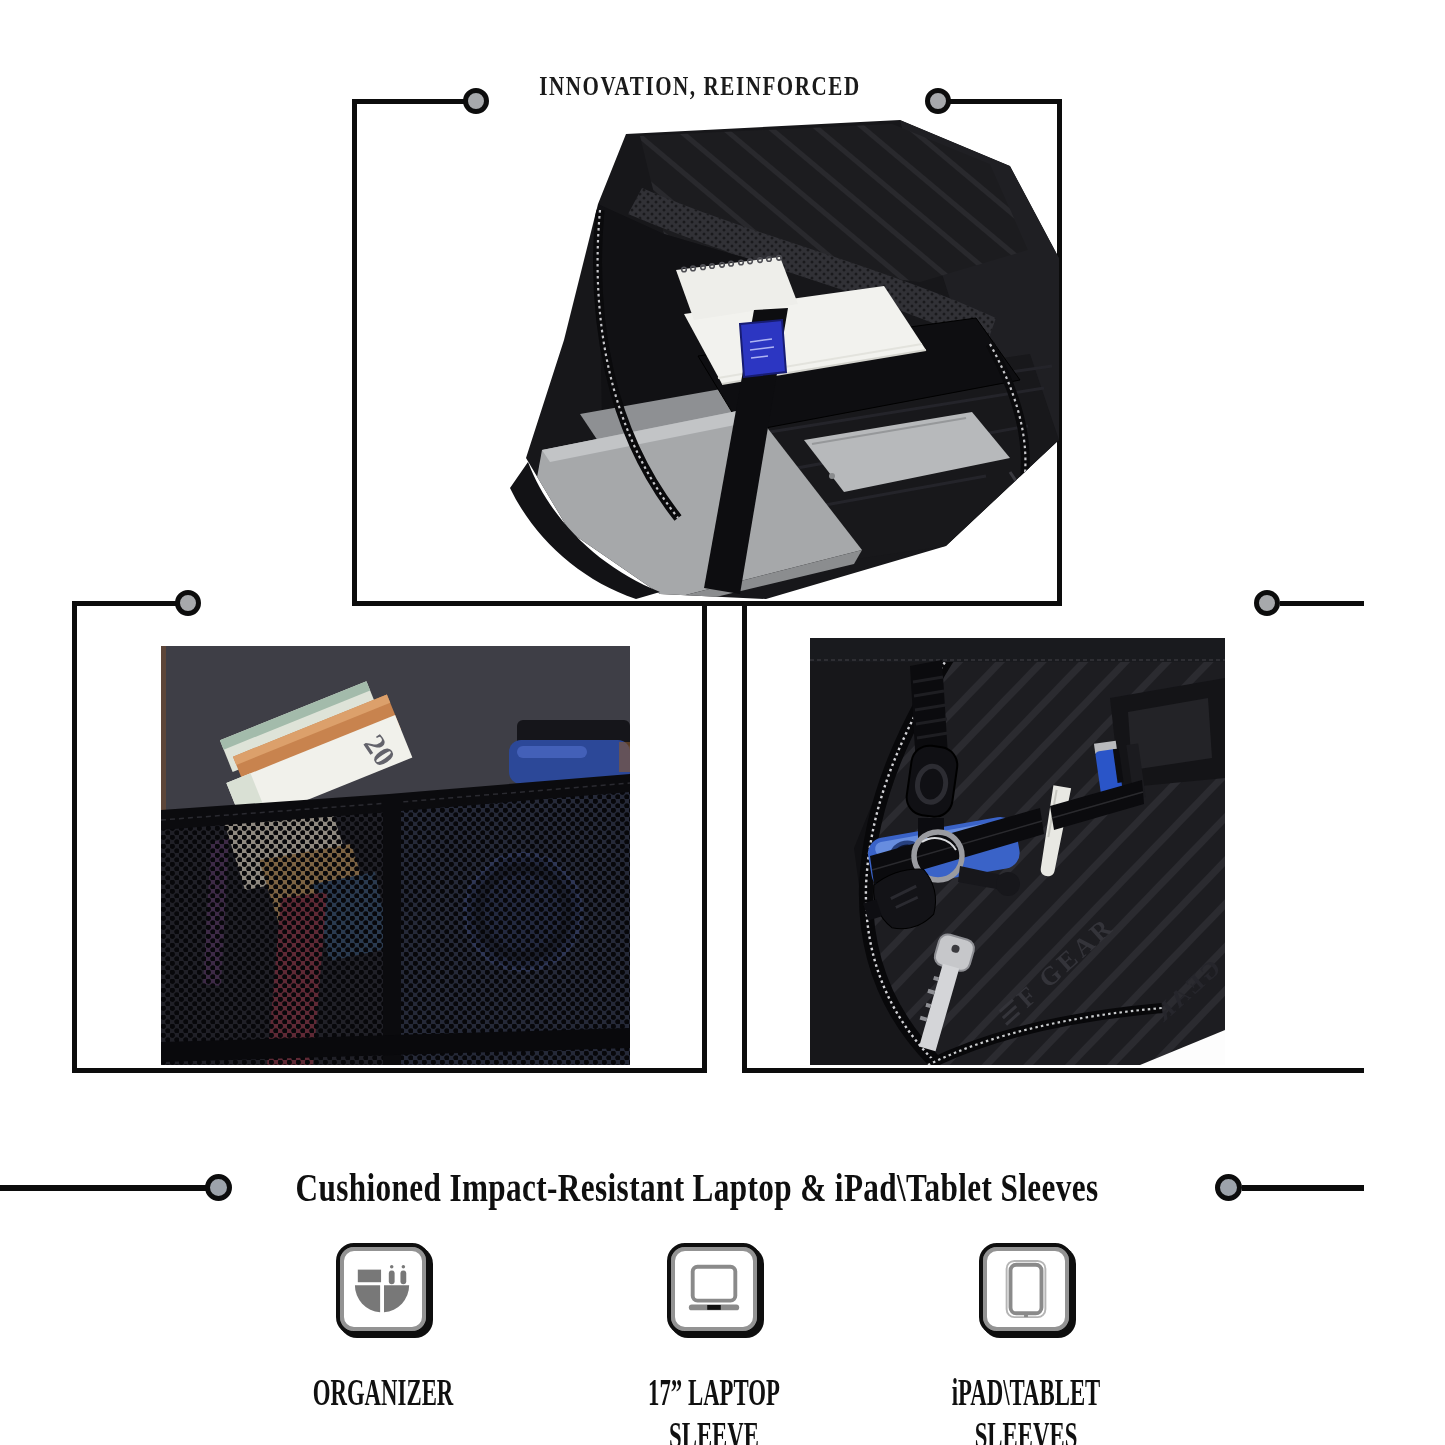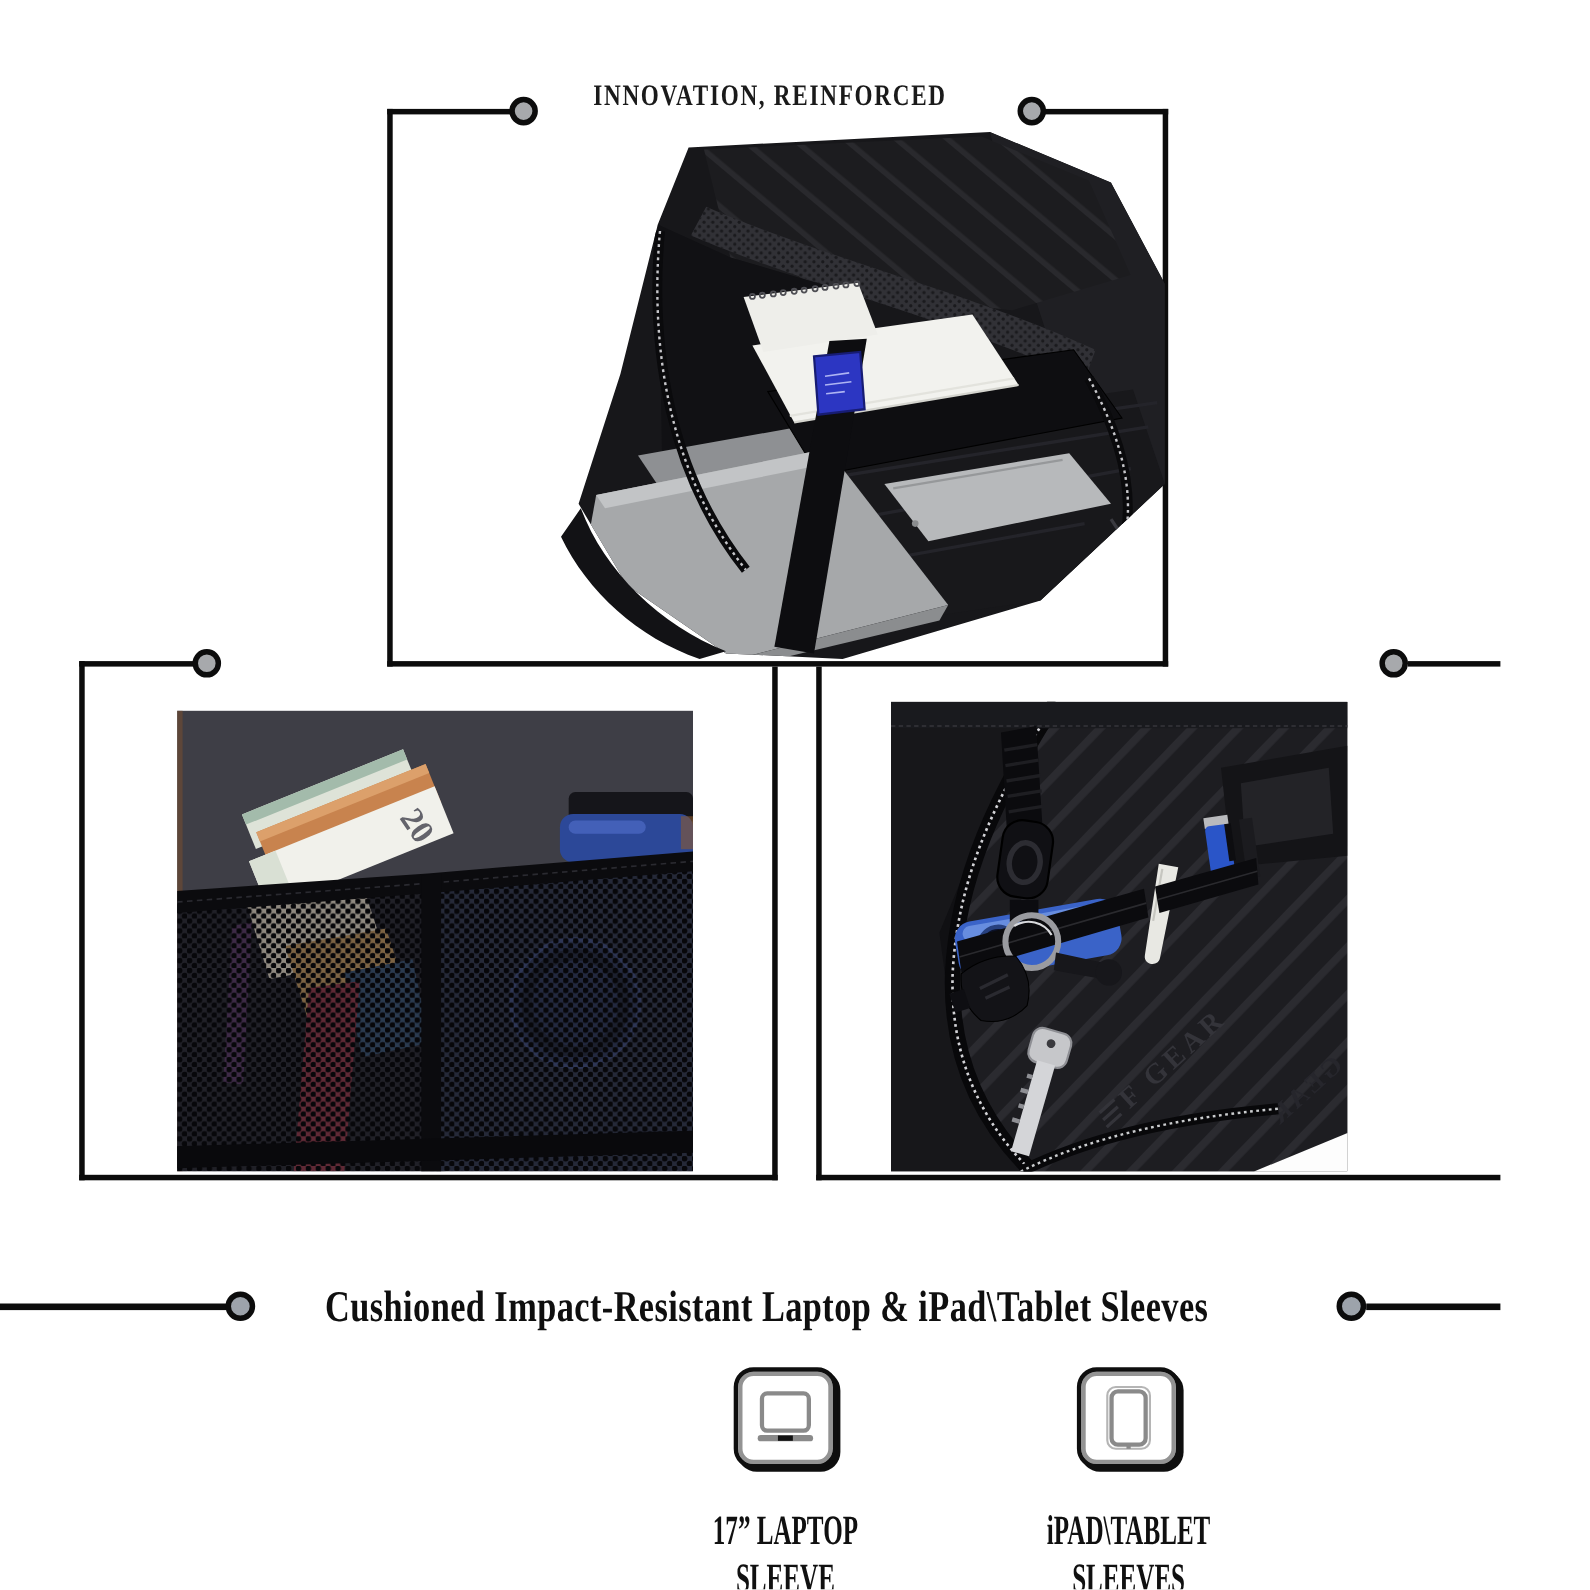--- a/index.html
+++ b/index.html
@@ -261,20 +261,34 @@
       <path d="M118,427 C180,396 260,378 352,370" stroke="#caccce" stroke-width="2.2" stroke-dasharray="2.5,3.2" fill="none"></path>
     </g>
   </svg>
 
   <div class="fl" style="left:0;top:1185px;width:206px;height:6px"></div>
   <div class="node big" style="left:205px;top:1174px"></div>
   <div id="tagline-text">Cushioned Impact-Resistant Laptop &amp; iPad\Tablet Sleeves</div>
   <div class="node big" style="left:1215px;top:1174px"></div>
   <div class="fl" style="left:1242px;top:1185px;width:203px;height:6px"></div>
 
+  <div class="feature" style="left:383px">
+    <div class="icon-box">
+      <svg viewBox="0 0 64 64">
+        <rect x="6" y="12" width="24" height="13" fill="#787878"></rect>
+        <path d="M3,28 L29,28 L29,56 A28 28 0 0 1 3,28 Z" fill="#787878"></path>
+        <path d="M33,28 L59,28 A28 28 0 0 1 33,56 Z" fill="#787878"></path>
+        <rect x="38" y="13" width="6" height="14" rx="3" fill="#787878"></rect>
+        <rect x="50" y="13" width="6" height="14" rx="3" fill="#787878"></rect>
+        <circle cx="41" cy="9" r="1.8" fill="#787878"></circle>
+        <circle cx="53" cy="9" r="1.8" fill="#787878"></circle>
+      </svg>
+    </div>
+    <div class="feature-label">ORGANIZER</div>
+  </div>
 
   <div class="feature" style="left:714px">
     <div class="icon-box">
       <svg viewBox="0 0 64 64">
         <rect x="10" y="9" width="44" height="35" rx="5" fill="#ffffff" stroke="#8a8a8a" stroke-width="4"></rect>
         <rect x="6" y="48" width="52" height="6" rx="3" fill="#8a8a8a"></rect>
         <rect x="25" y="48.5" width="14" height="5" fill="#111111"></rect>
       </svg>
     </div>
     <div class="feature-label">17” LAPTOP SLEEVE</div>

